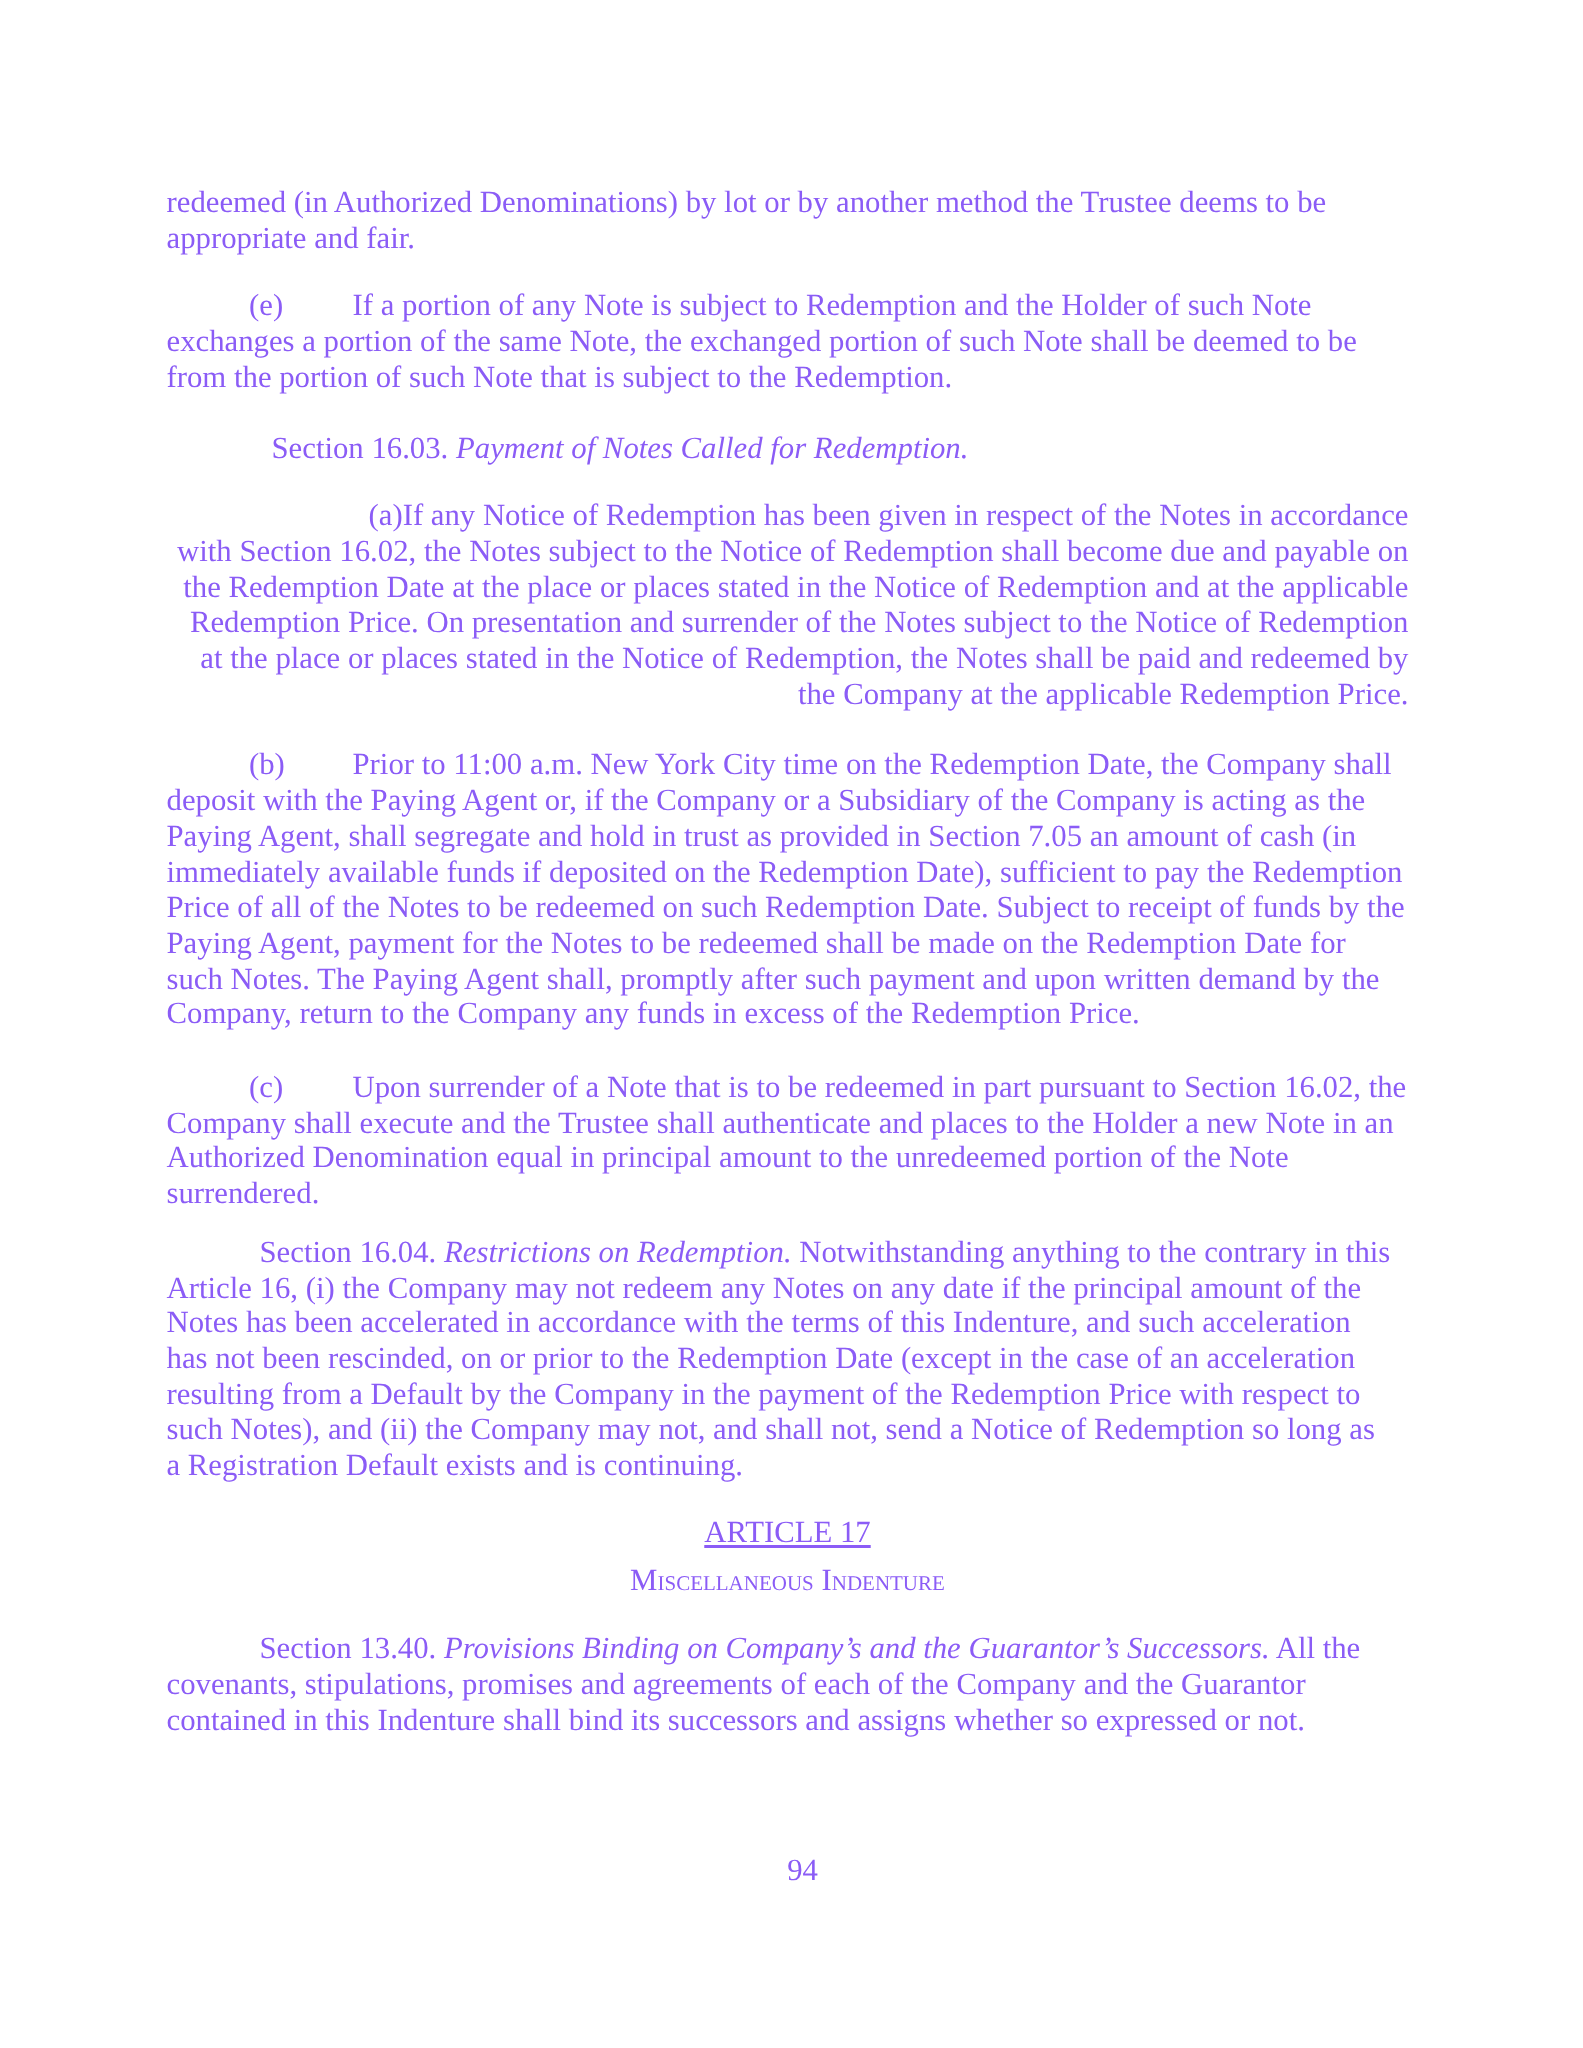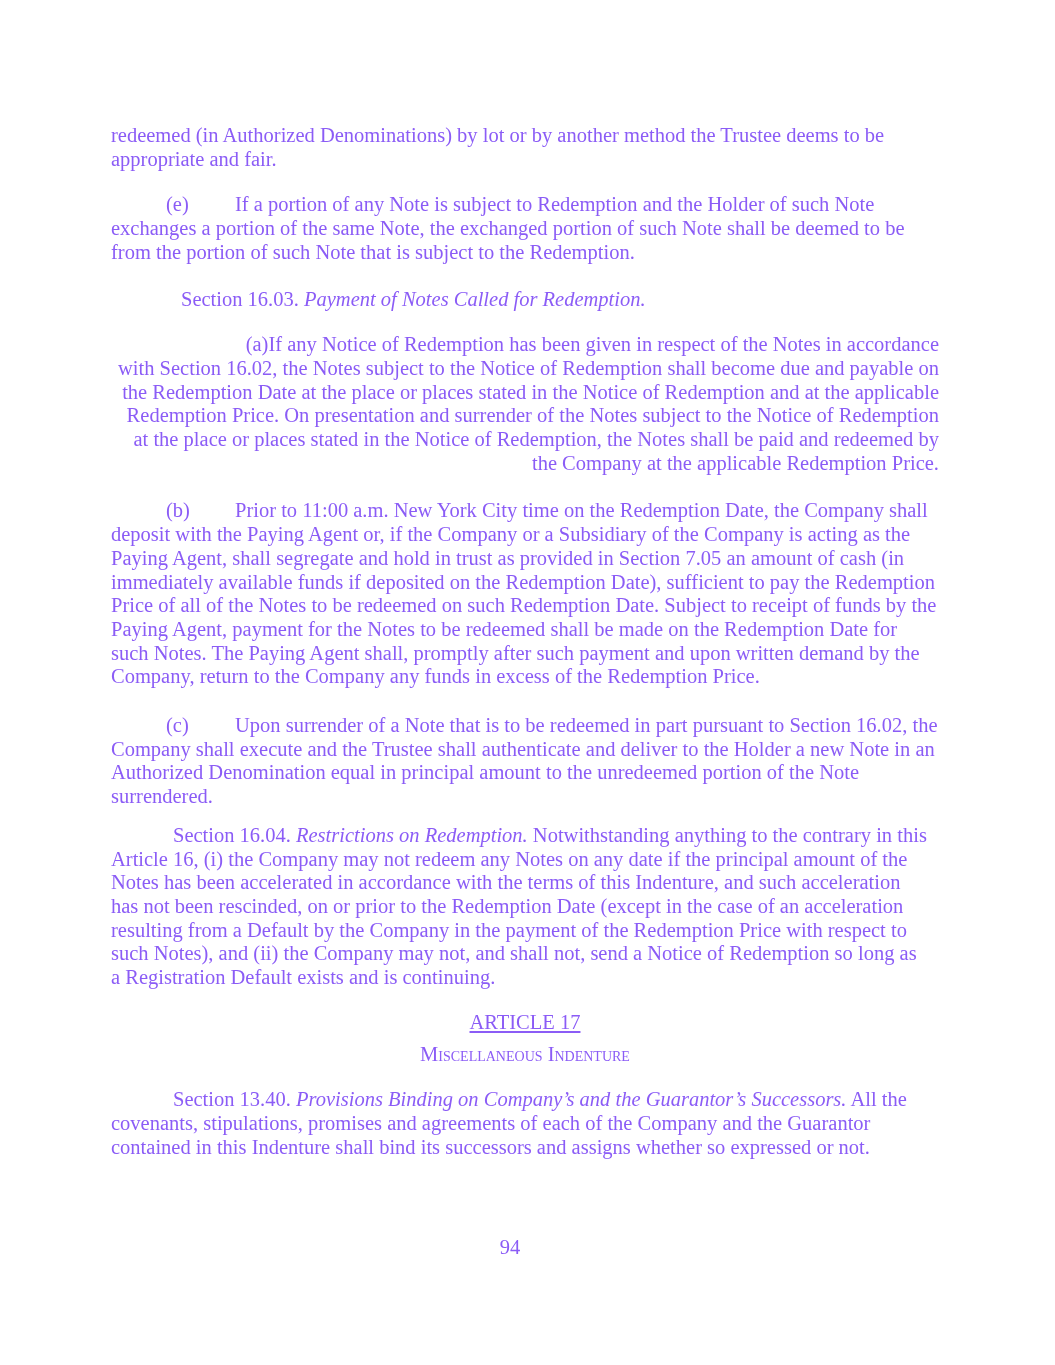--- a/index.html
+++ b/index.html
@@ -62,42 +62,42 @@
     text-decoration: underline;
   }
   .article-subtitle {
     text-align: center;
     font-variant: small-caps;
   }
 
   .page-number {
     position: absolute;
     top: 1236px;
-    left: 96px;
+    left: 121px;
     width: 828px;
     text-align: center;
   }
 </style>
 </head>
 <body>
 
 <div class="page">
   <div class="content">
 
     <p class="mt-p0">redeemed (in Authorized Denominations) by lot or by another method the Trustee deems to be appropriate and fair.</p>
 
     <p class="clause mt-std"><span class="clause-label">(e)</span><span>If a portion of any Note is subject to Redemption and the Holder of such Note exchanges a portion of the same Note, the exchanged portion of such Note shall be deemed to be from the portion of such Note that is subject to the Redemption.</span></p>
 
     <p class="sec-heading"><span>Section 16.03. </span><span class="title">Payment of Notes Called for Redemption.</span></p>
 
     <p class="clause mt-a"><span class="clause-label">(a)</span><span>If any Notice of Redemption has been given in respect of the Notes in accordance with Section 16.02, the Notes subject to the Notice of Redemption shall become due and payable on the Redemption Date at the place or places stated in the Notice of Redemption and at the applicable Redemption Price.  On presentation and surrender of the Notes subject to the Notice of Redemption at the place or places stated in the Notice of Redemption, the Notes shall be paid and redeemed by the Company at the applicable Redemption Price.</span></p>
 
     <p class="clause mt-b"><span class="clause-label">(b)</span><span>Prior to 11:00 a.m. New York City time on the Redemption Date, the Company shall deposit with the Paying Agent or, if the Company or a Subsidiary of the Company is acting as the Paying Agent, shall segregate and hold in trust as provided in Section 7.05 an amount of cash (in immediately available funds if deposited on the Redemption Date), sufficient to pay the Redemption Price of all of the Notes to be redeemed on such Redemption Date.  Subject to receipt of funds by the Paying Agent, payment for the Notes to be redeemed shall be made on the Redemption Date for such Notes.  The Paying Agent shall, promptly after such payment and upon written demand by the Company, return to the Company any funds in excess of the Redemption Price.</span></p>
 
-    <p class="clause mt-c"><span class="clause-label">(c)</span><span>Upon surrender of a Note that is to be redeemed in part pursuant to Section 16.02, the Company shall execute and the Trustee shall authenticate and deliver to the Holder a new Note in an Authorized Denomination equal in principal amount to the unredeemed portion of the Note surrendered.</span></p>
+    <p class="clause mt-c"><span class="clause-label">(c)</span><span>Upon surrender of a Note that is to be redeemed in part pursuant to Section 16.02, the Company shall execute and the Trustee shall authenticate and places to the Holder a new Note in an Authorized Denomination equal in principal amount to the unredeemed portion of the Note surrendered.</span></p>
 
     <p class="sec-para mt-1604"><span>Section 16.04. </span><span class="title">Restrictions on Redemption.</span><span>  Notwithstanding anything to the contrary in this Article 16, (i) the Company may not redeem any Notes on any date if the principal amount of the Notes has been accelerated in accordance with the terms of this Indenture, and such acceleration has not been rescinded, on or prior to the Redemption Date (except in the case of an acceleration resulting from a Default by the Company in the payment of the Redemption Price with respect to such Notes), and (ii) the Company may not, and shall not, send a Notice of Redemption so long as a Registration Default exists and is continuing.</span></p>
 
     <p class="article-title mt-art">ARTICLE 17</p>
 
     <p class="article-subtitle mt-sub">Miscellaneous Indenture</p>
 
     <p class="sec-para mt-1701"><span>Section 13.40. </span><span class="title">Provisions Binding on Company’s and the Guarantor’s Successors.</span><span>  All the covenants, stipulations, promises and agreements of each of the Company and the Guarantor contained in this Indenture shall bind its successors and assigns whether so expressed or not.</span></p>
 
   </div>

